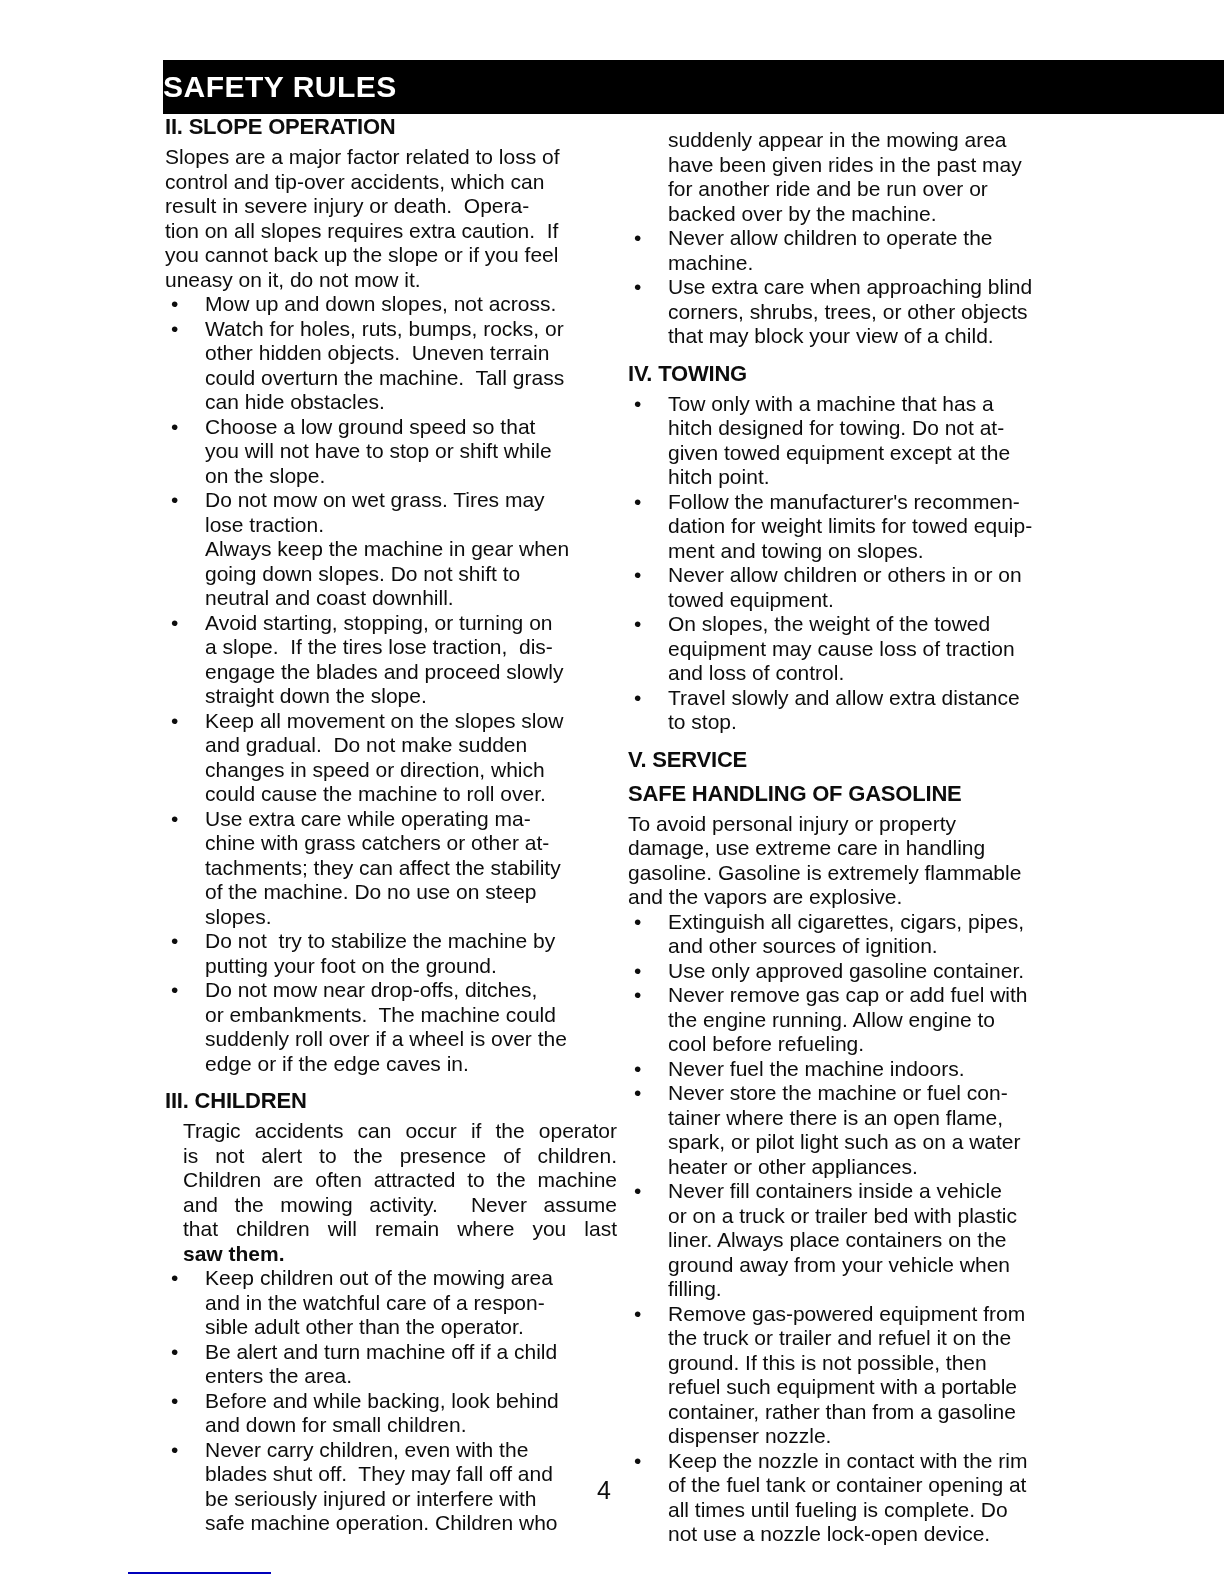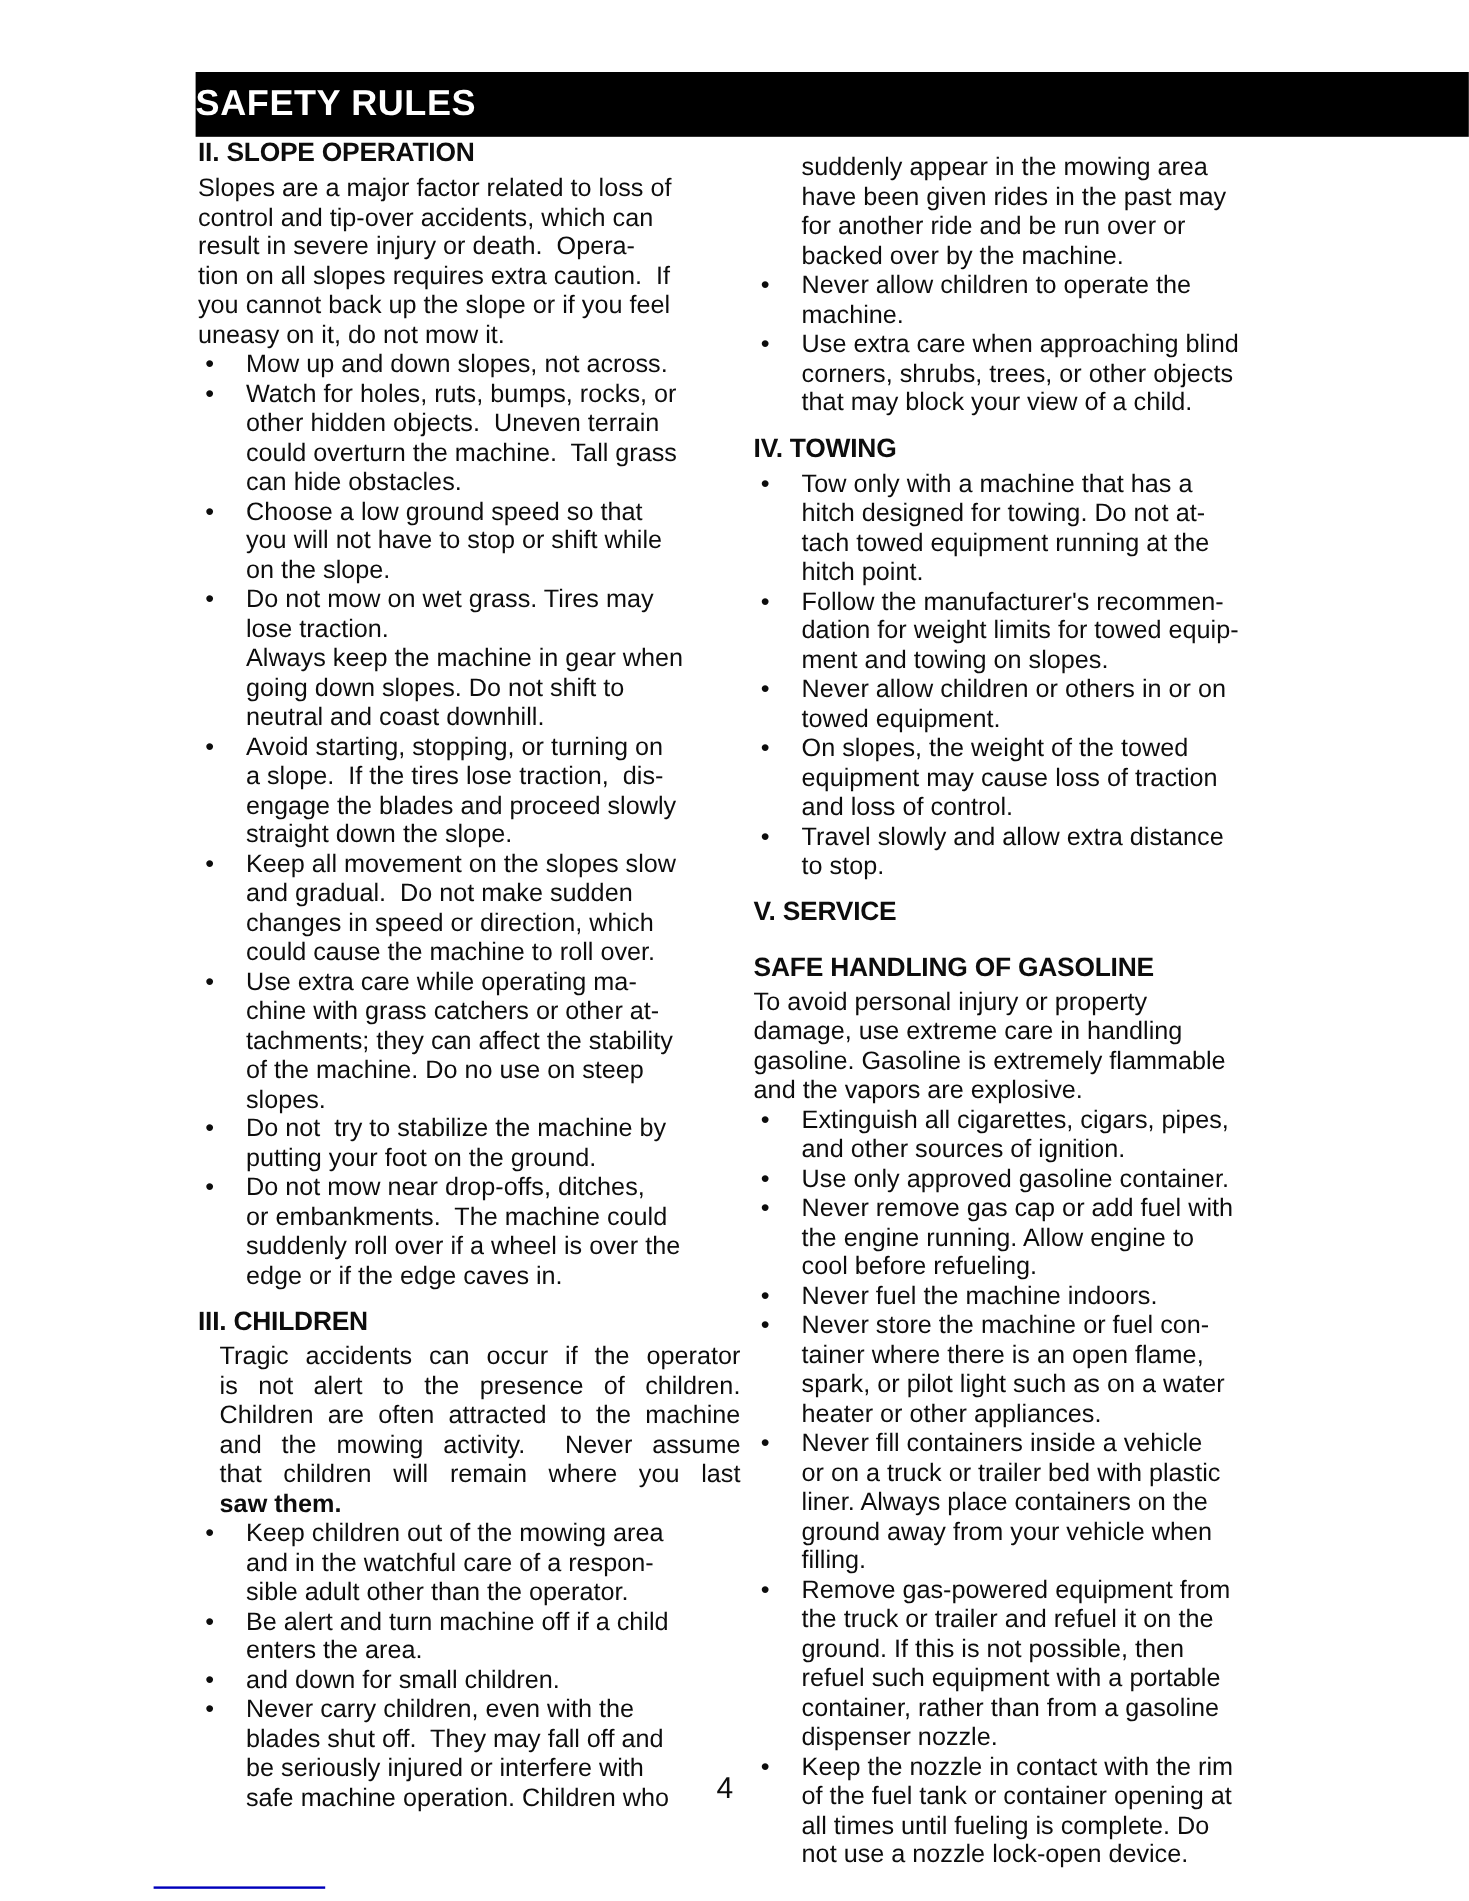--- a/index.html
+++ b/index.html
@@ -19,21 +19,21 @@
 
   .col { position:absolute; font-size:21px; line-height:24.5px; }
   .col-left  { left:165px; top:112px; width:452px; }
   .col-right { left:628px; top:128px; width:452px; }
 
   h2 {
     font-size:22px; line-height:29px; font-weight:bold;
     margin:10px 0 4px 0; letter-spacing:-0.2px;
   }
   .col-left > h2:first-child { margin-top:0; }
-  h2.mb0 { margin-bottom:17px; }
+  h2.mb0 { margin-bottom:5px; }
   h2.mt0 { margin-top:0; }
 
   .para { margin:0; }
   .para.indent { padding-left:40px; }
   .ln { white-space:pre-wrap; }
 
   .justify .ln { text-align:justify; text-align-last:justify;margin-left:18px; }
   .justify .ln:last-child { text-align-last:left;font-weight:bold; }
 
   .bullet { display:flex; }
@@ -168,20 +168,21 @@
         <div class="bullet">
           <span class="marker">•</span>
           <div class="text">
             <div class="ln">Be alert and turn machine off if a child</div>
             <div class="ln">enters the area.</div>
           </div>
         </div>
         <div class="bullet">
           <span class="marker">•</span>
           <div class="text">
+            <div class="ln">Before and while backing, look behind</div>
             <div class="ln">and down for small children.</div>
           </div>
         </div>
         <div class="bullet">
           <span class="marker">•</span>
           <div class="text">
             <div class="ln">Never carry children, even with the</div>
             <div class="ln">blades shut off.  They may fall off and</div>
             <div class="ln">be seriously injured or interfere with</div>
             <div class="ln">safe machine operation. Children who</div>
@@ -215,21 +216,21 @@
         </div>
       </div>
 
     <h2>IV. TOWING</h2>
     <div class="bullets">
         <div class="bullet">
           <span class="marker">•</span>
           <div class="text">
             <div class="ln">Tow only with a machine that has a</div>
             <div class="ln">hitch designed for towing. Do not at-</div>
-            <div class="ln">tach towed equipment running at the</div>
+            <div class="ln">given towed equipment except at the</div>
             <div class="ln">hitch point.</div>
           </div>
         </div>
         <div class="bullet">
           <span class="marker">•</span>
           <div class="text">
             <div class="ln">Follow the manufacturer's recommen-</div>
             <div class="ln">dation for weight limits for towed equip-</div>
             <div class="ln">ment and towing on slopes.</div>
           </div>

